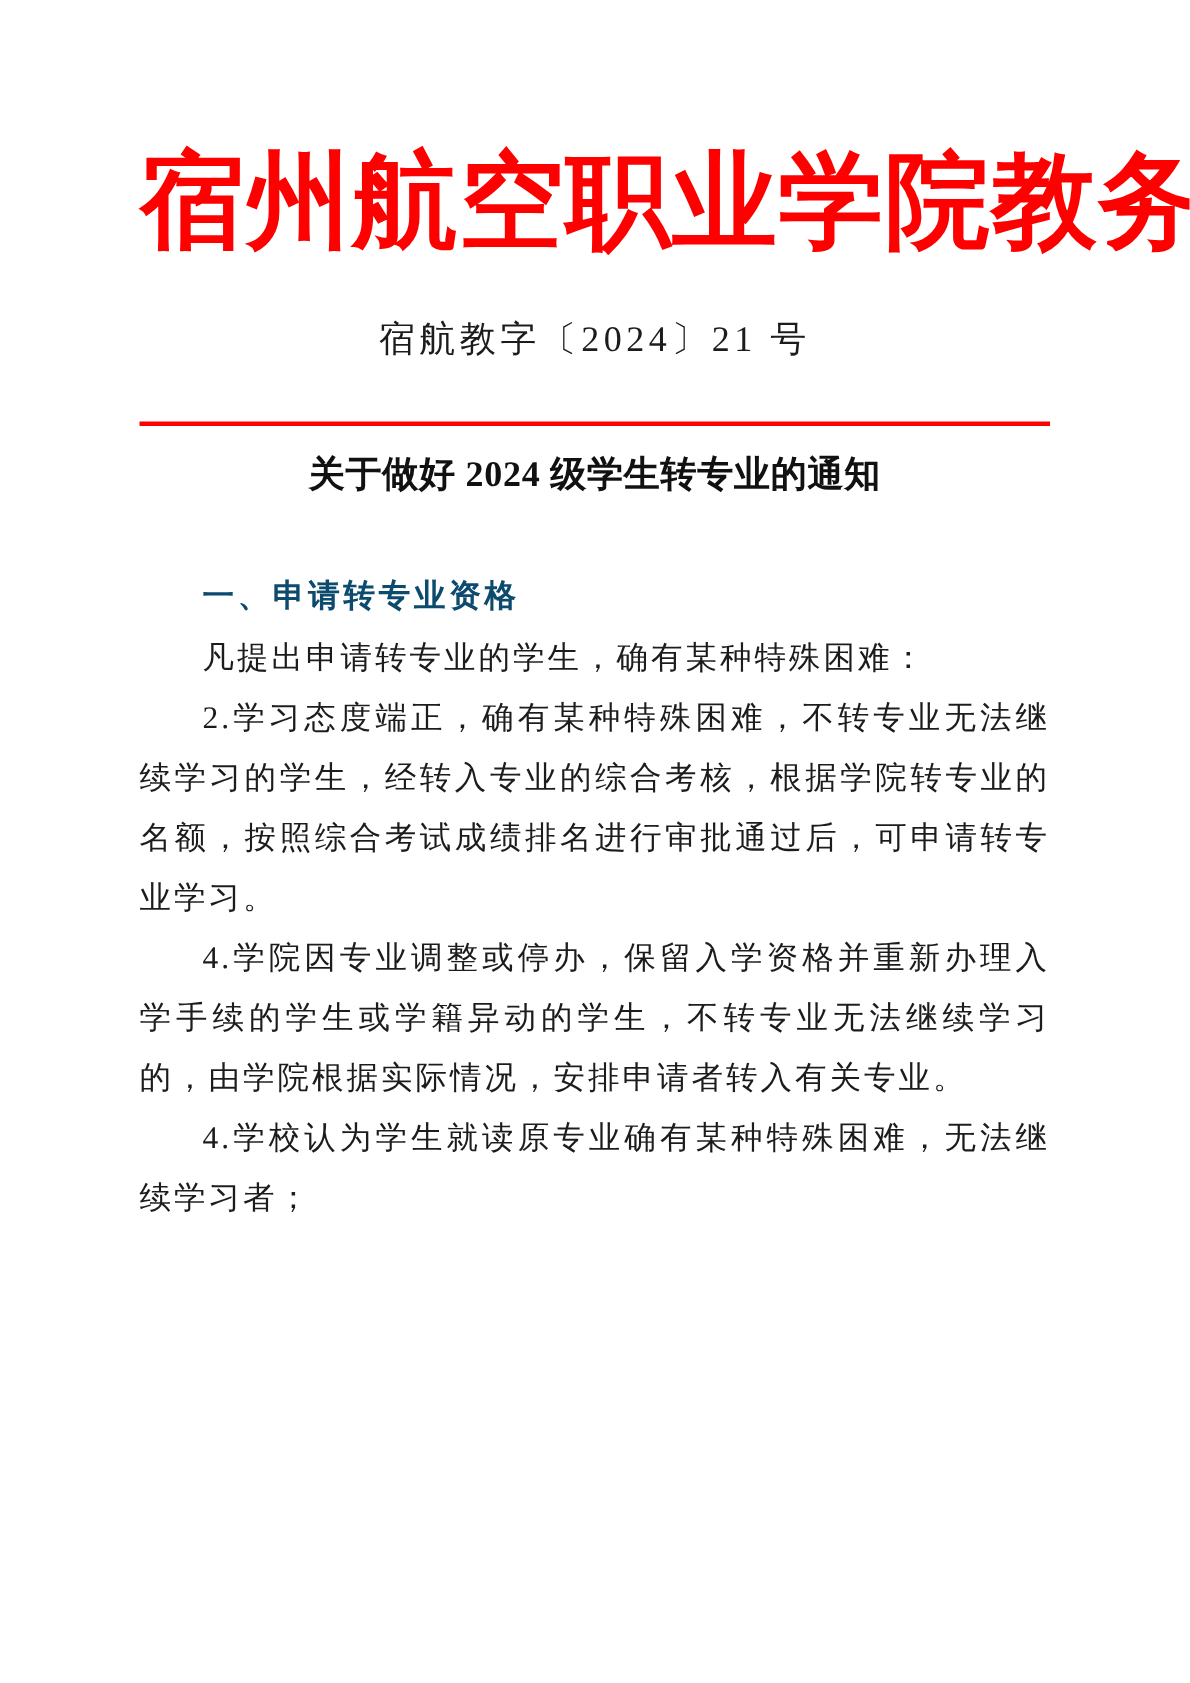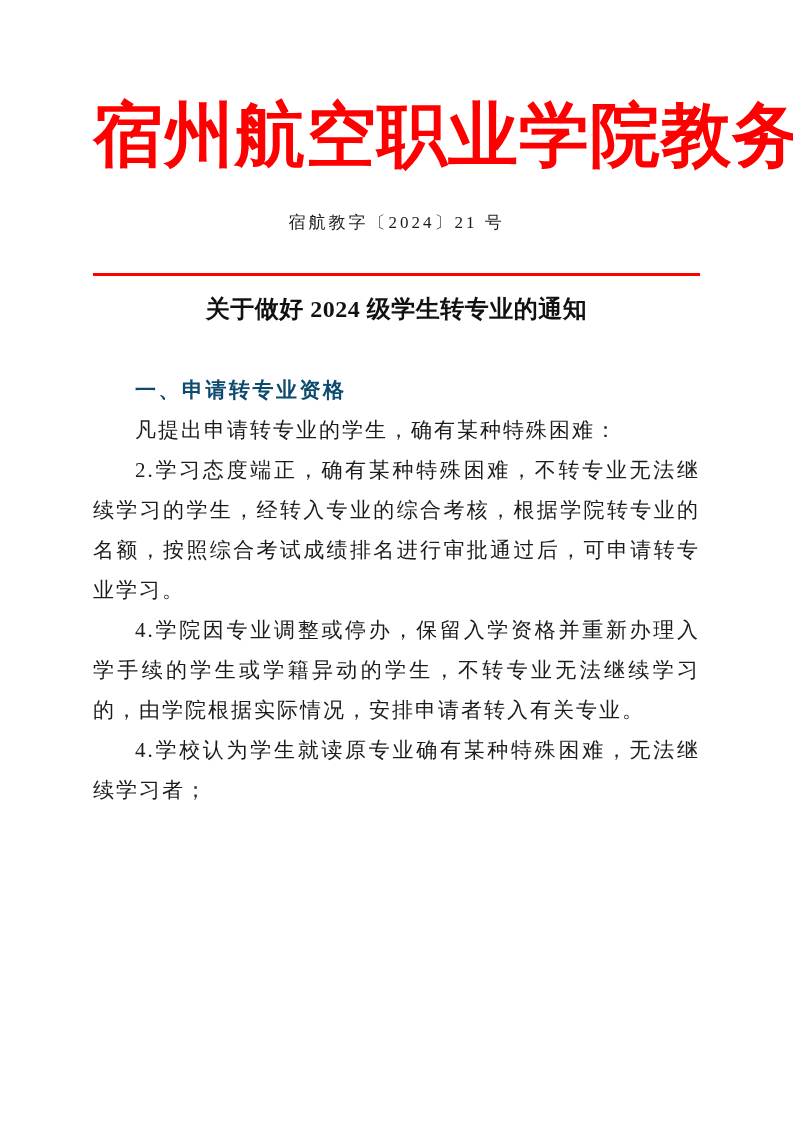--- a/index.html
+++ b/index.html
@@ -24,21 +24,21 @@
     font-weight: 700;
     font-size: 70px;
     line-height: 1.15;
     letter-spacing: 1px;
     color: var(--accent, #fe0000);
     white-space: nowrap;
   }
   .doc-number {
     margin-top: 36px;
     text-align: center;
-    font-size: 17px;
+    font-size: 24px;
     letter-spacing: 3px;
     line-height: 1.2;
     color: #1c1c1c;
   }
   .red-rule {
     margin-top: 40px;
     height: 3px;
     background: var(--accent, #fe0000);
     border: none;
   }

